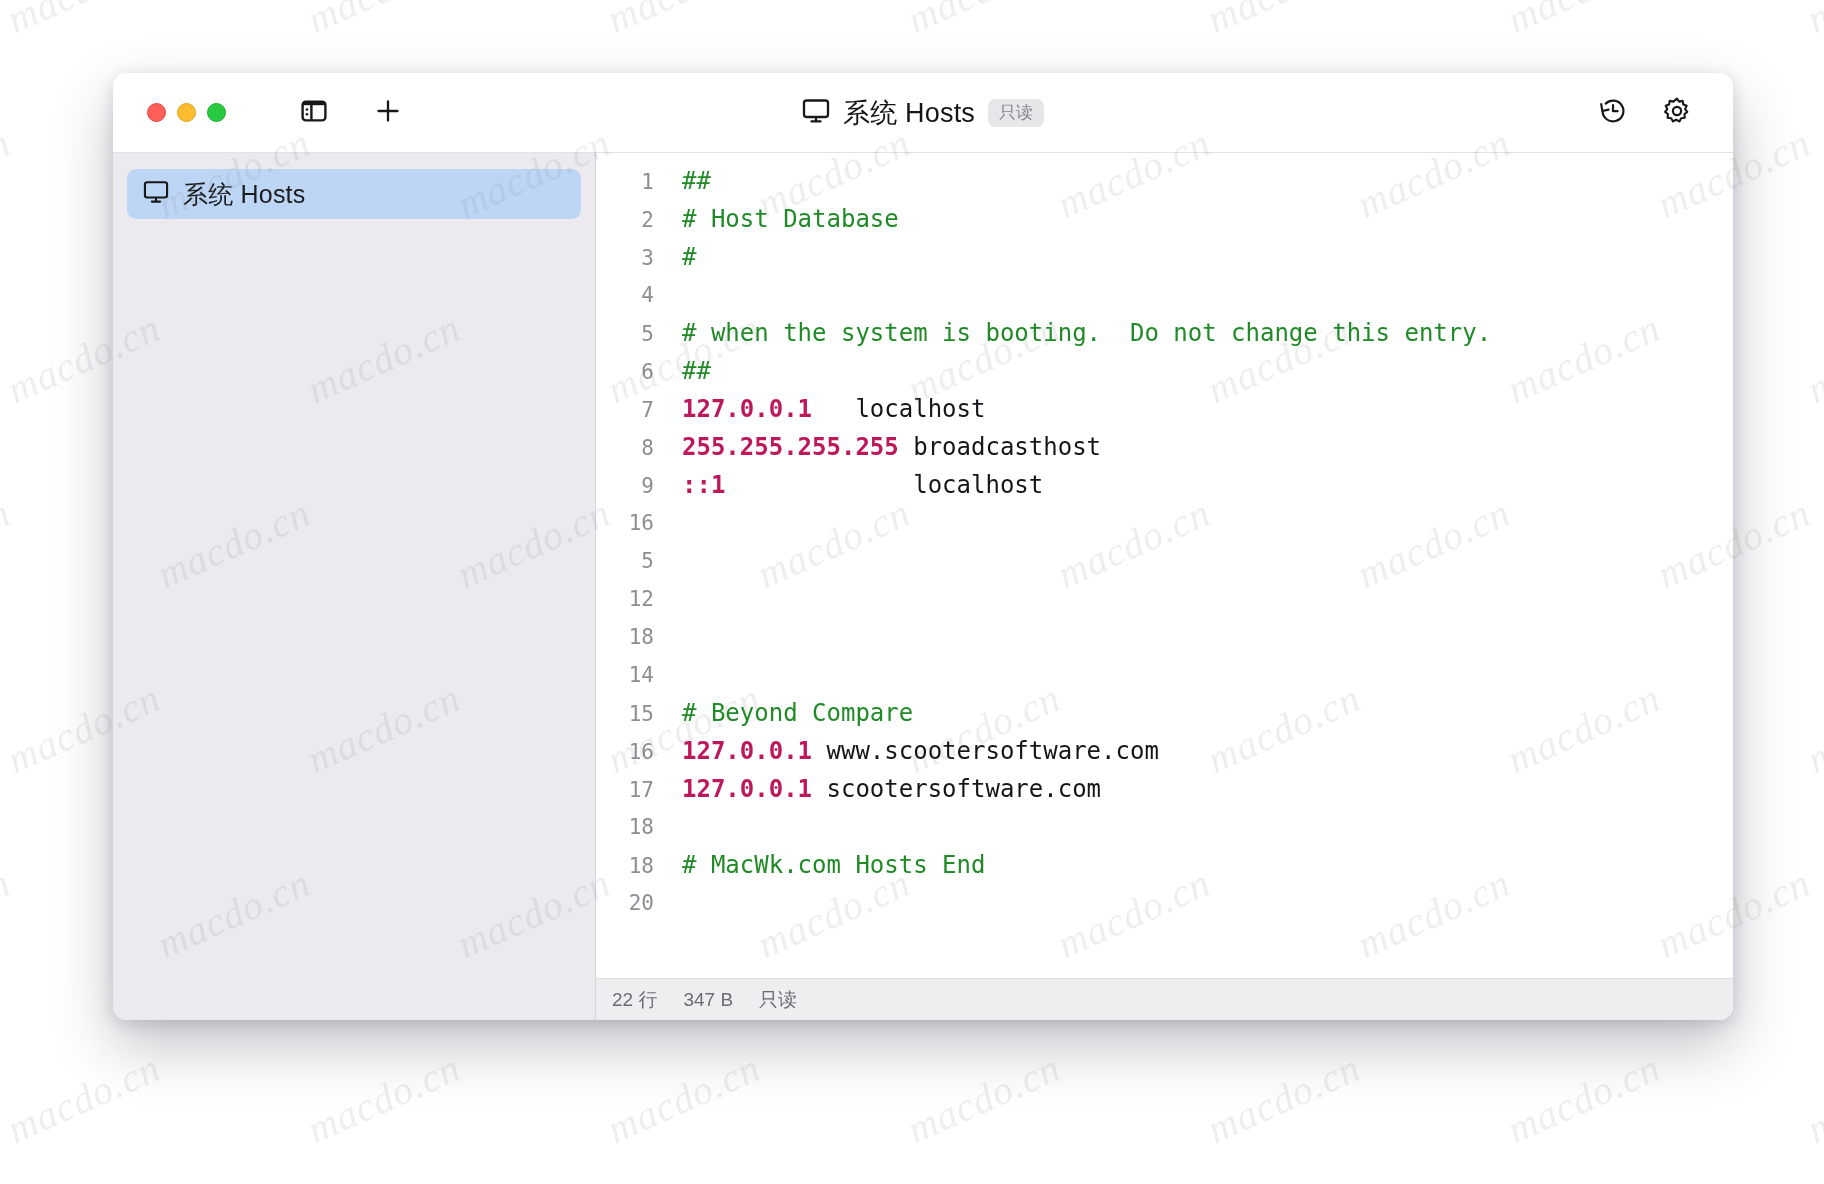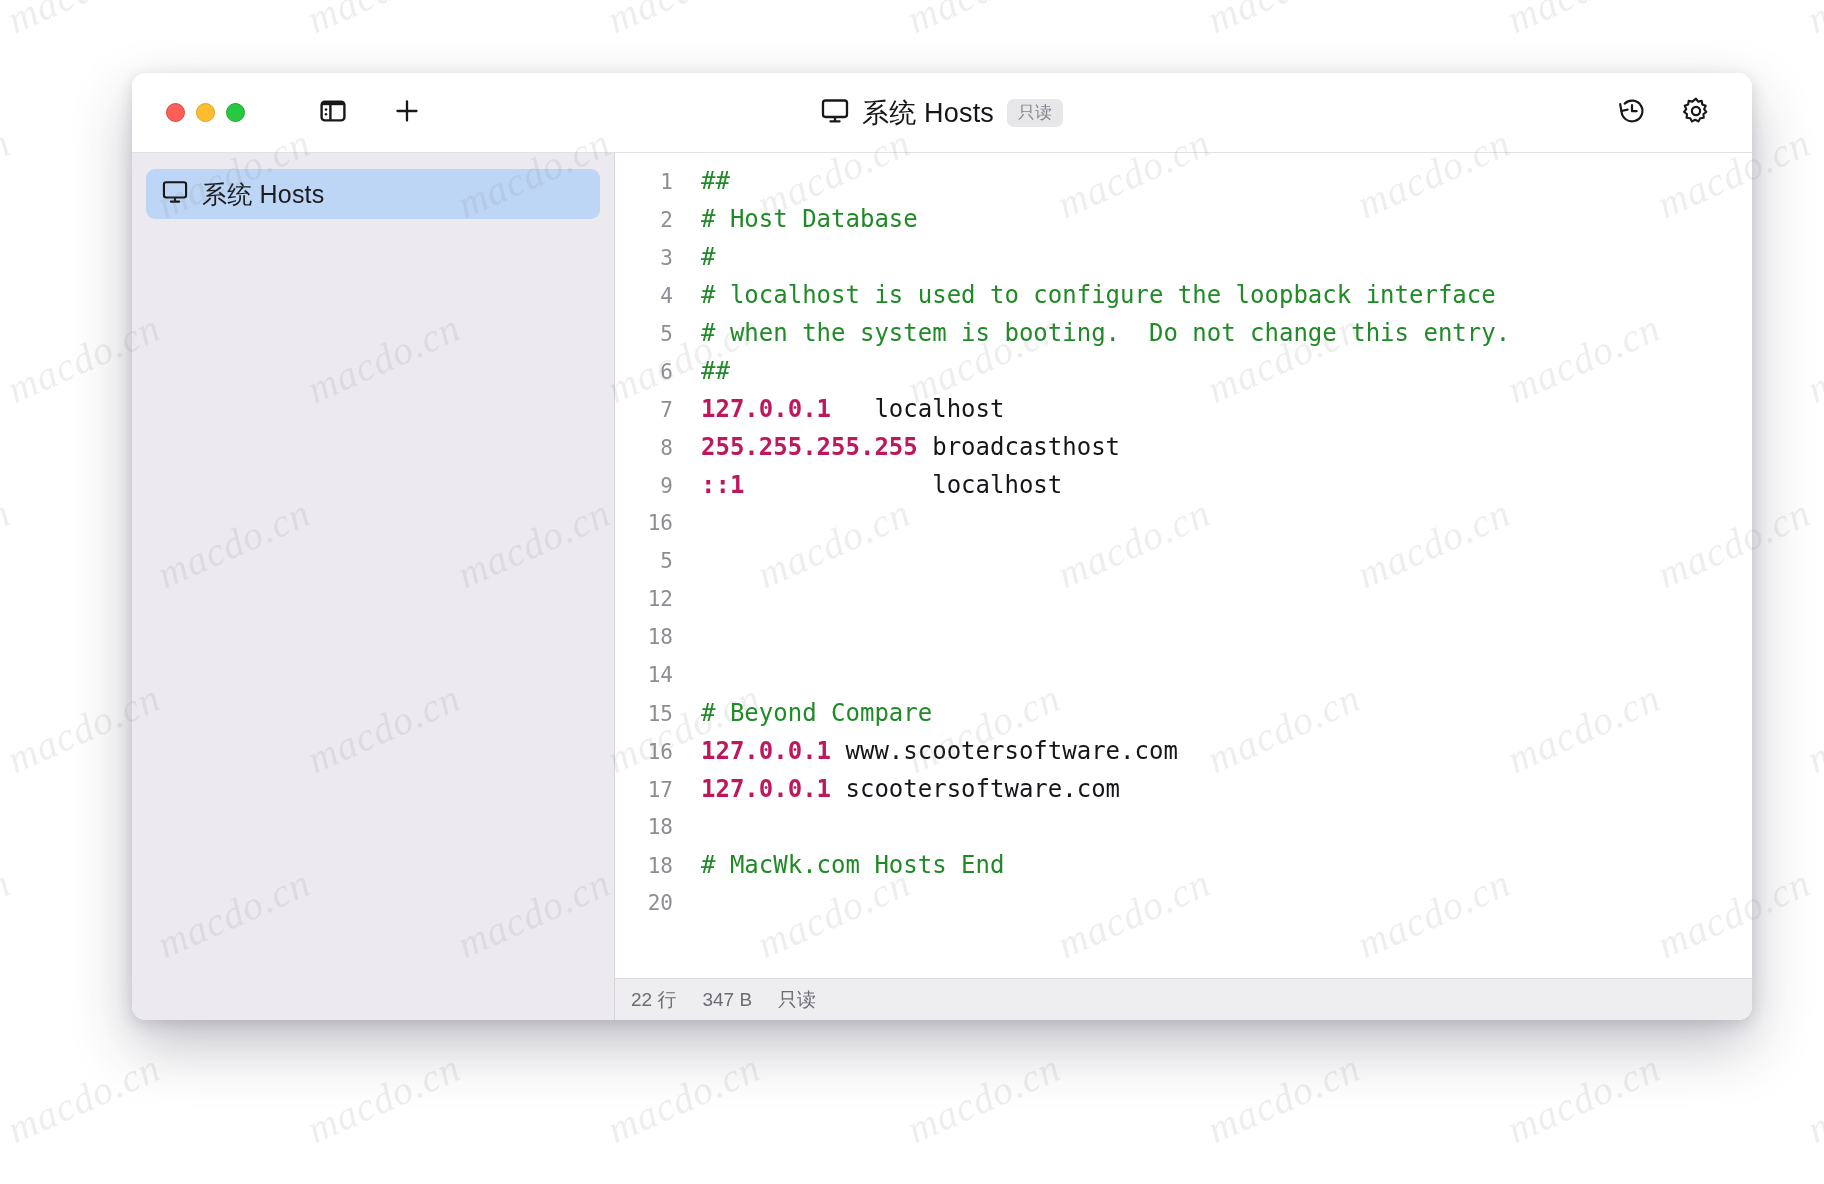--- a/index.html
+++ b/index.html
@@ -45,21 +45,20 @@
     width: 1620px;
     height: 947px;
     background: #ffffff;
     border-radius: 14px;
     box-shadow: 0 26px 60px rgba(40,40,60,0.28),
                 0 4px 16px rgba(40,40,60,0.16);
     overflow: hidden;
     z-index: 10;
     display: flex;
     flex-direction: column;
-    margin-left: 19px;
   }
 
   
   #titlebar {
     height: 80px;
     min-height: 80px;
     background: #ffffff;
     border-bottom: 1px solid #e2e2e4;
     display: flex;
     align-items: center;
@@ -361,21 +360,21 @@
         </span>
         <span class="side-item-label">系统 Hosts</span>
       </div>
     </div>
 
     <div id="editor-pane">
       <div id="code-area">
           <div class="code-line"><span class="ln">1</span><span class="code-text"><span class="tok-comment">##</span></span></div>
           <div class="code-line"><span class="ln">2</span><span class="code-text"><span class="tok-comment"># Host Database</span></span></div>
           <div class="code-line"><span class="ln">3</span><span class="code-text"><span class="tok-comment">#</span></span></div>
-          <div class="code-line"><span class="ln">4</span><span class="code-text"><span class="tok-comment"># localhost is used to configure the loopback interface</span></span></div>
+          <div class="code-line"><span class="ln">4</span></div>
           <div class="code-line"><span class="ln">5</span><span class="code-text"><span class="tok-comment"># when the system is booting.  Do not change this entry.</span></span></div>
           <div class="code-line"><span class="ln">6</span><span class="code-text"><span class="tok-comment">##</span></span></div>
           <div class="code-line"><span class="ln">7</span><span class="code-text"><span class="tok-ip">127.0.0.1</span><span class="tok-host">   localhost</span></span></div>
           <div class="code-line"><span class="ln">8</span><span class="code-text"><span class="tok-ip">255.255.255.255</span><span class="tok-host"> broadcasthost</span></span></div>
           <div class="code-line"><span class="ln">9</span><span class="code-text"><span class="tok-ip">::1</span><span class="tok-host">             localhost</span></span></div>
           <div class="code-line"><span class="ln">16</span><span class="code-text"></span></div>
           <div class="code-line"><span class="ln">5</span><span class="code-text"></span></div>
           <div class="code-line"><span class="ln">12</span><span class="code-text"></span></div>
           <div class="code-line"><span class="ln">18</span></div>
           <div class="code-line"><span class="ln">14</span><span class="code-text"></span></div>

